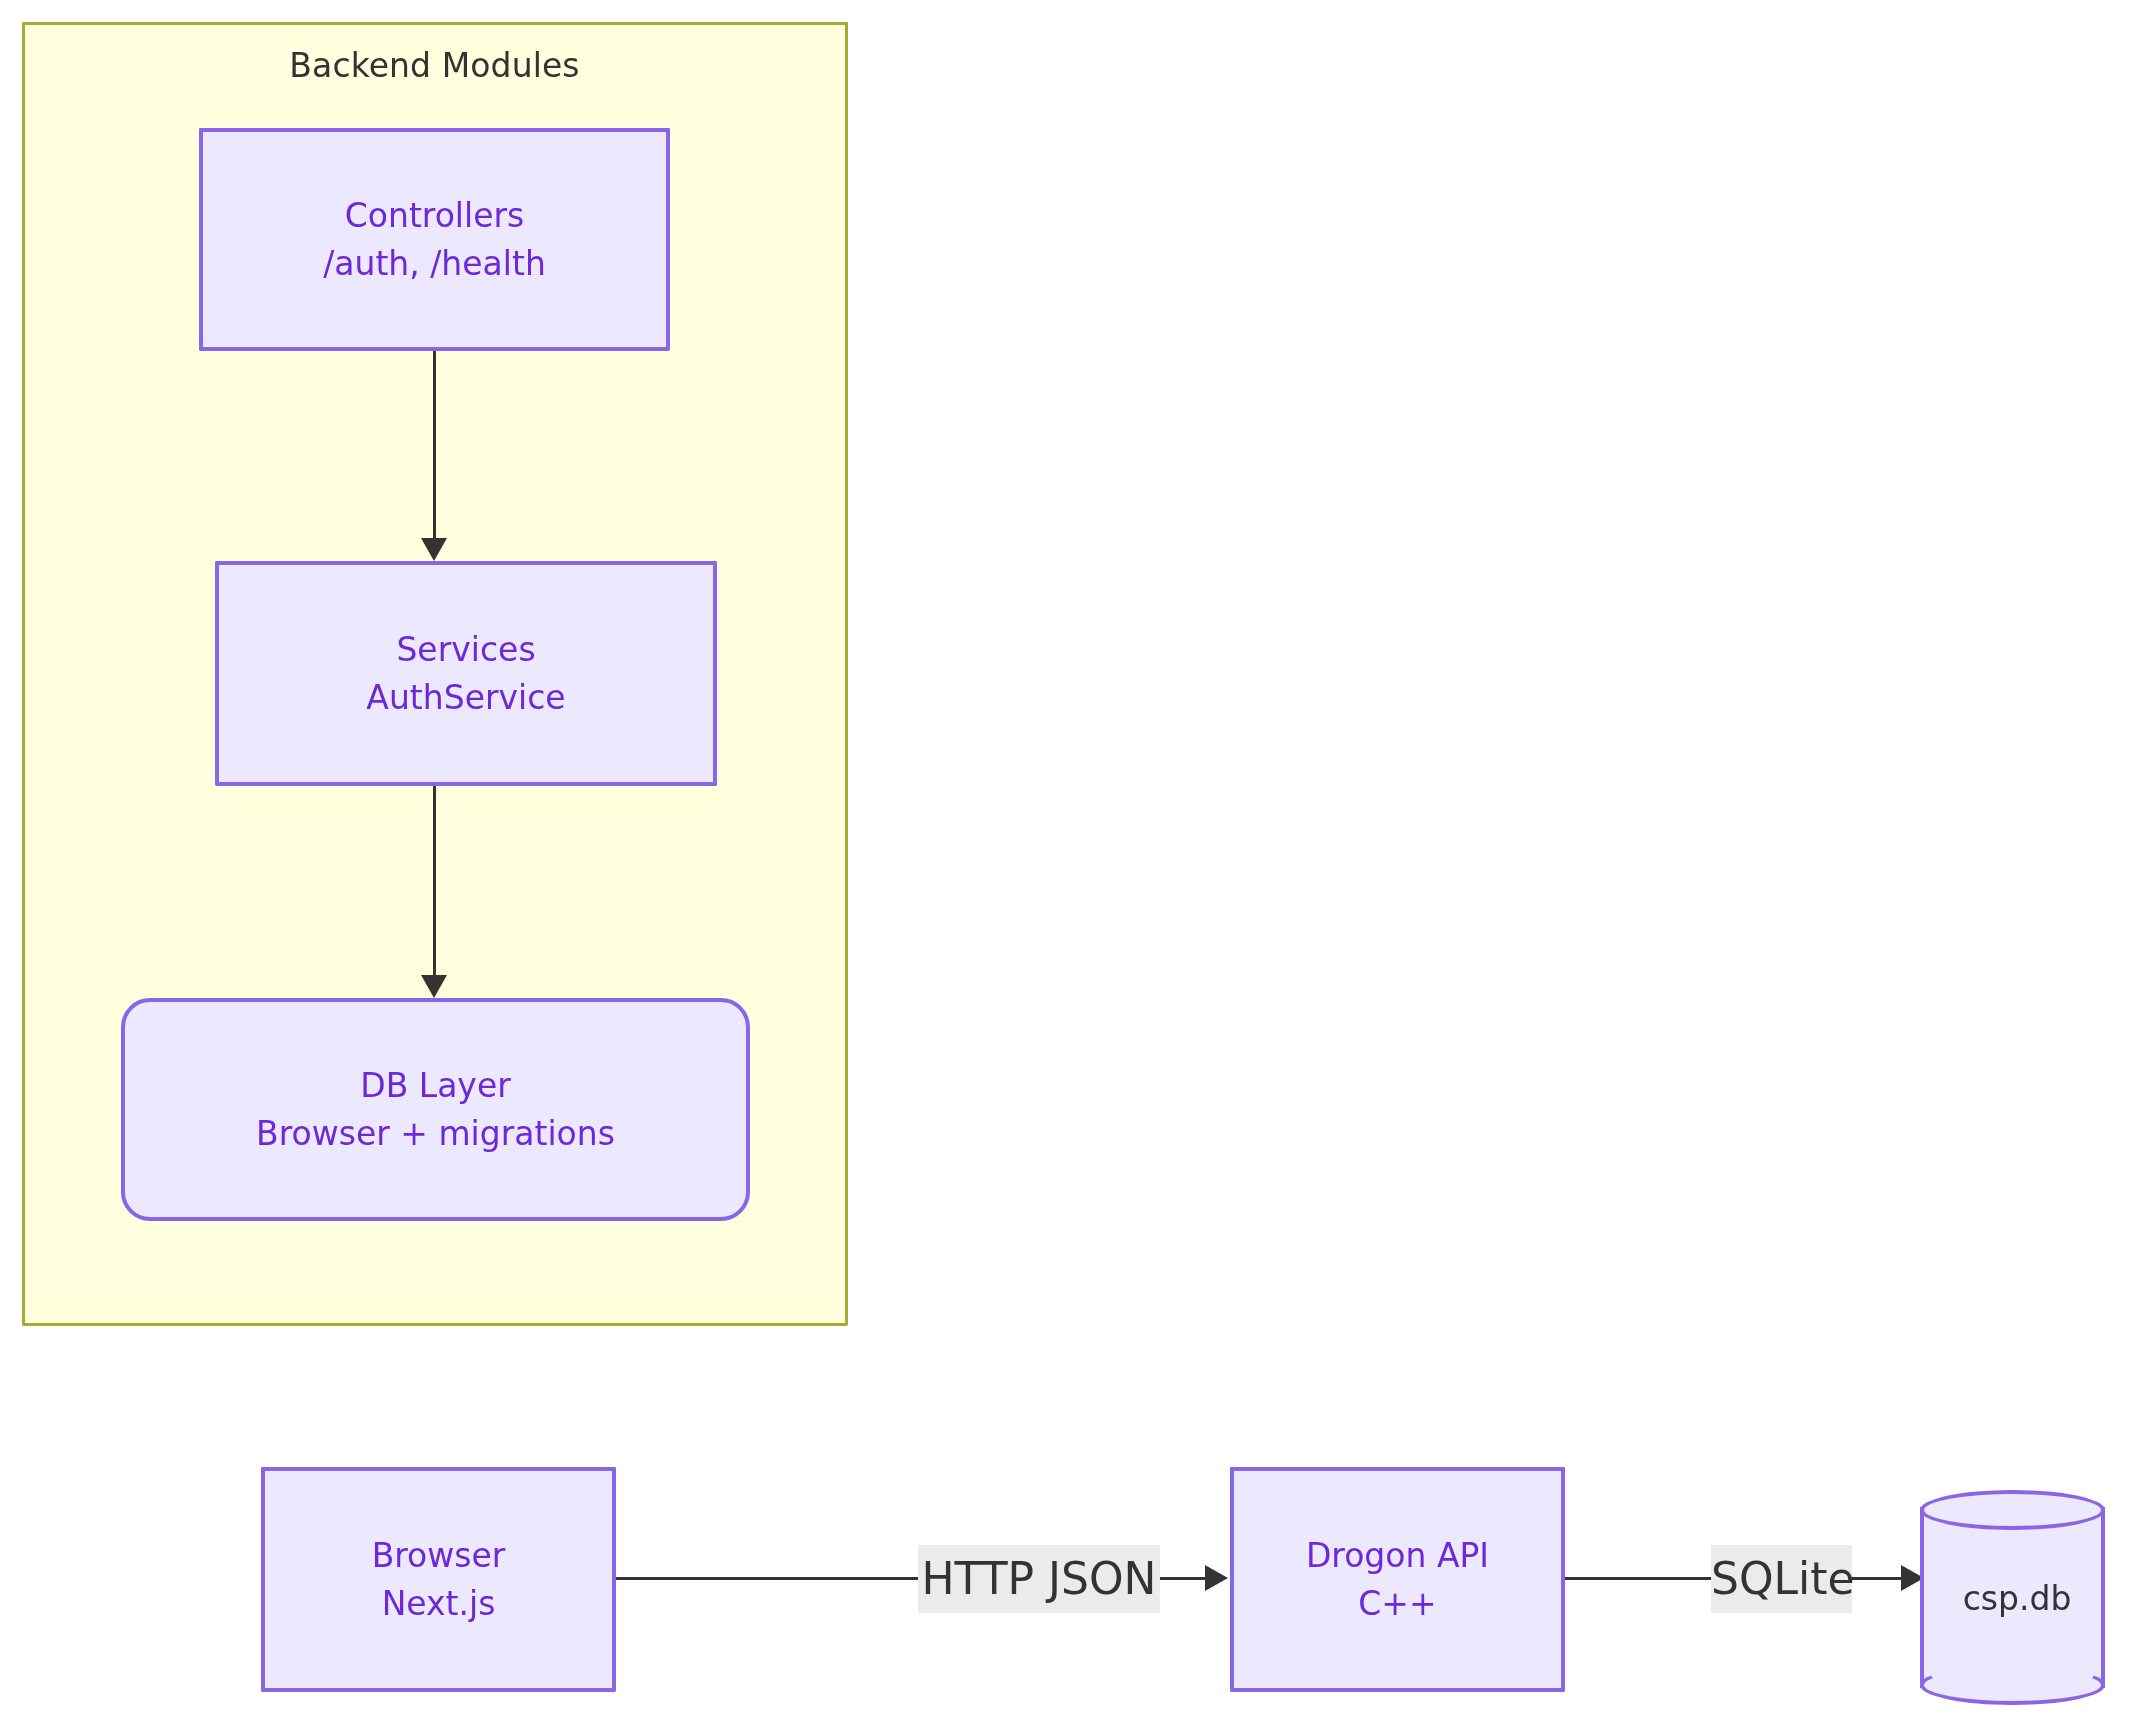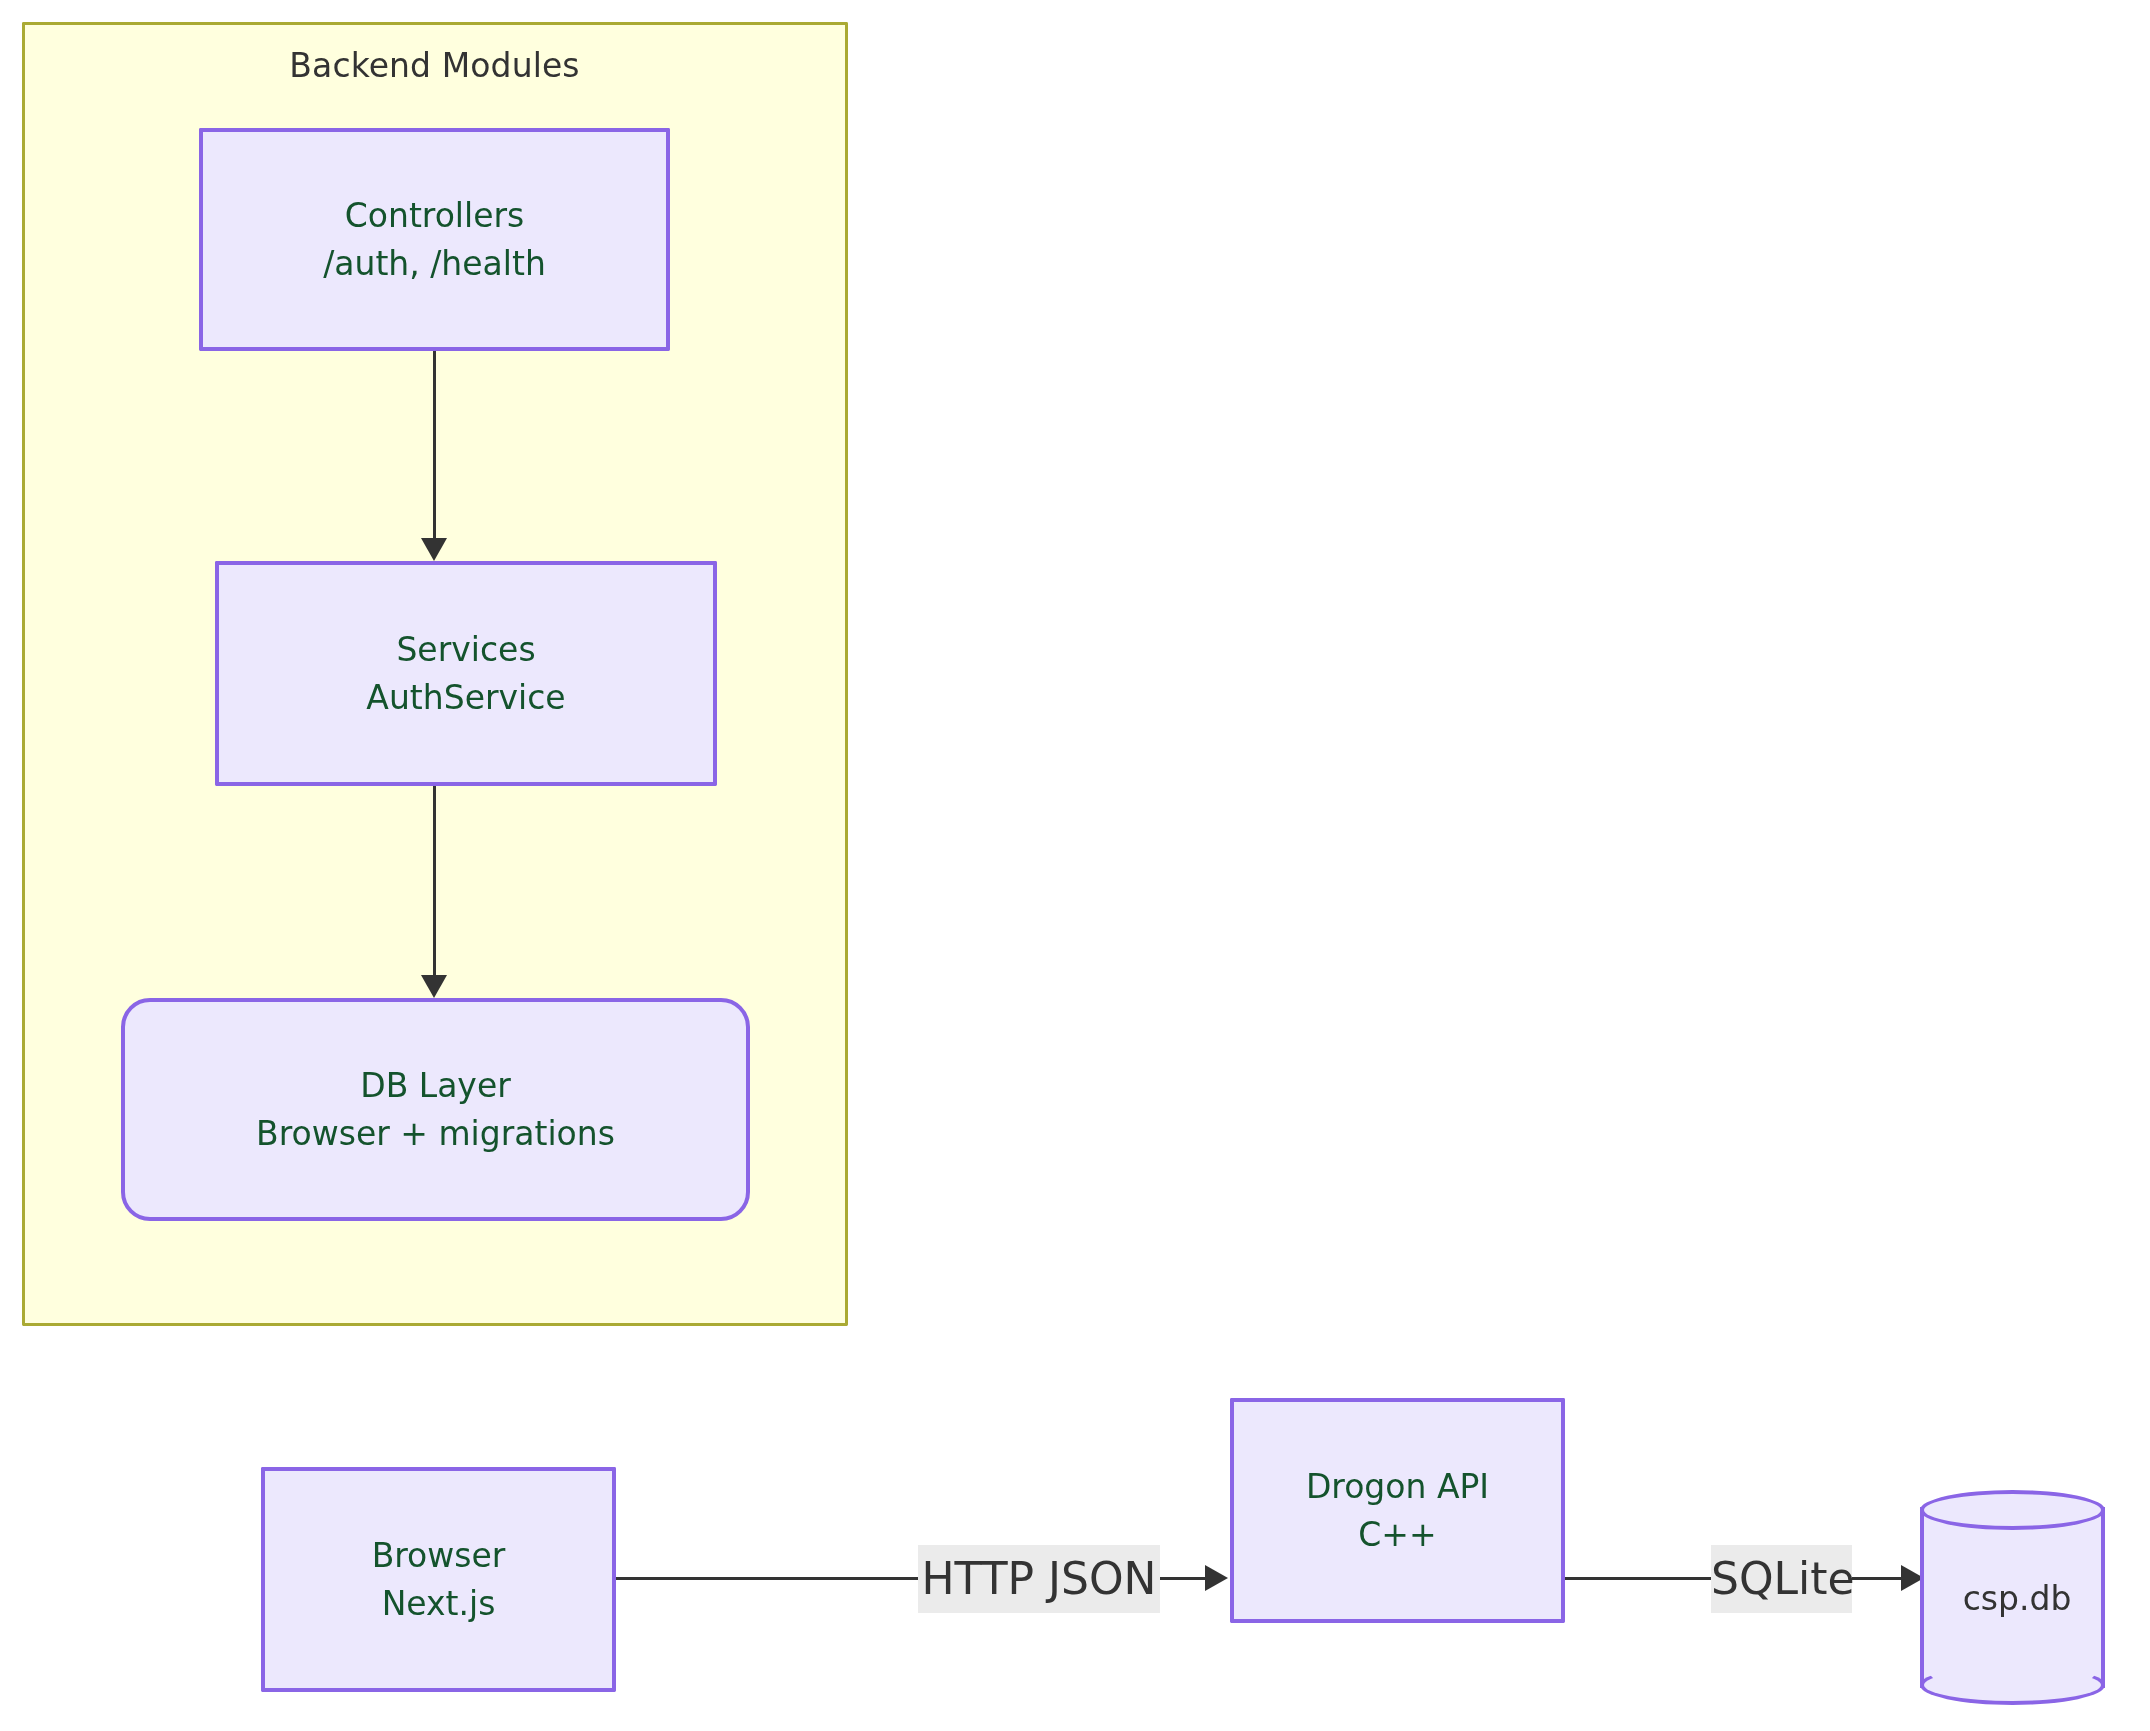--- a/index.html
+++ b/index.html
@@ -39,21 +39,21 @@
   .node {
     position: absolute;
     box-sizing: border-box;
     background: #ece8fd;
     border: 4.3px solid #8a65e6;
     border-radius: 1.4px;
     display: flex;
     flex-direction: column;
     align-items: center;
     justify-content: center;
-    color: #14532d;
+    color: #6d28d9;
     font-size: 33px;
     line-height: 1.45;
   }
   .node .line { white-space: nowrap; display:block; }
 
   
   .cyl {
     position: absolute;
     box-sizing: border-box;
   }
@@ -160,21 +160,21 @@
 
   <div class="node" style="left:261px; top:1467px; width:355px; height:225px;">
     <span class="line">Browser</span>
     <span class="line">Next.js</span>
   </div>
 
   <div class="edge-h" style="left:616px; top:1577px; width:606px;"></div>
   <div class="arrow-right" style="left:1205px; top:1565px;"></div>
   <div class="edge-label" style="left:918px; top:1545px; width:242px;">HTTP JSON</div>
 
-  <div class="node" style="left:1230px; top:1398px; width:335px; height:225px;">
+  <div class="node" style="left:1230px; top:1467px; width:335px; height:225px;">
     <span class="line">Drogon API</span>
     <span class="line">C++</span>
   </div>
 
   <div class="edge-h" style="left:1565px; top:1577px; width:356px;"></div>
   <div class="arrow-right" style="left:1901px; top:1565px;"></div>
   <div class="edge-label" style="left:1711px; top:1545px; width:141px;">SQLite</div>
 
   <div class="cyl" style="left:1920px; top:1490px; width:185px; height:215px;">
     <div class="body"></div>

